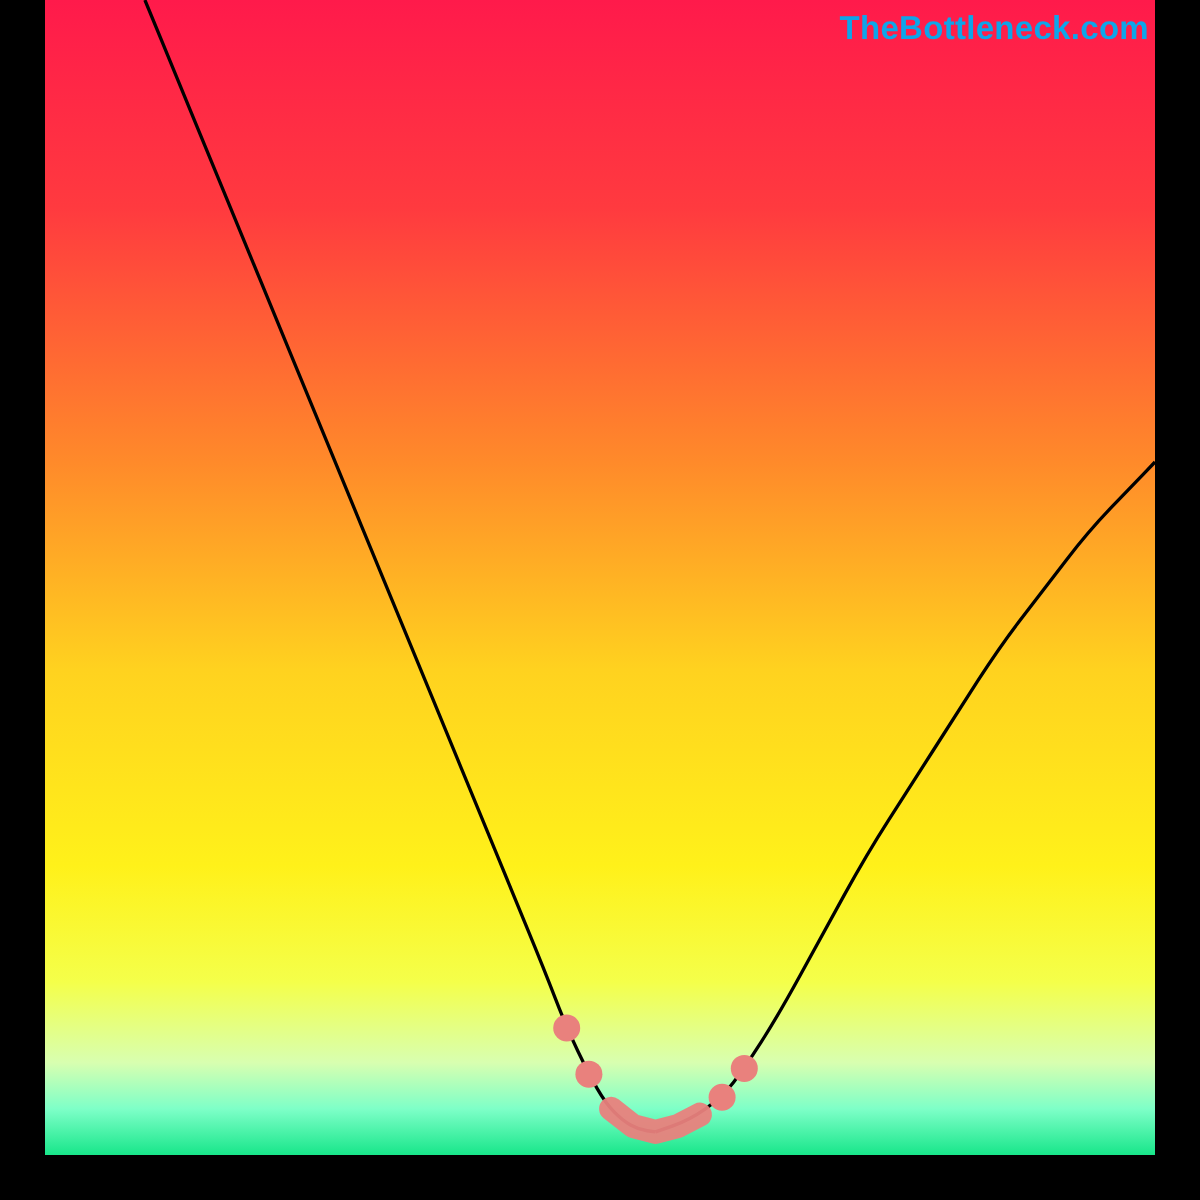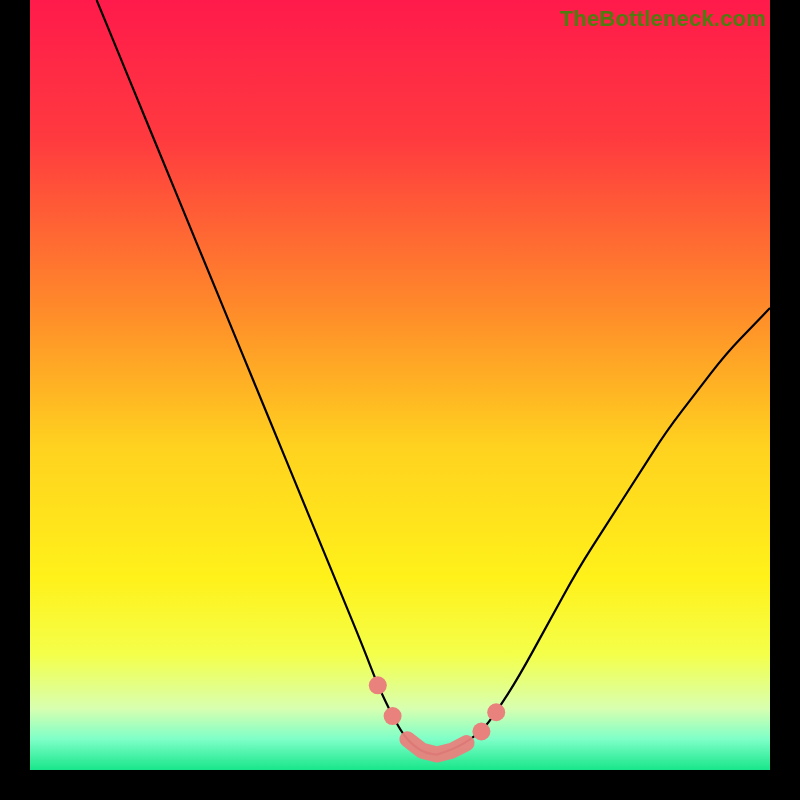--- a/index.html
+++ b/index.html
@@ -25,21 +25,21 @@
     width: 740px;
     height: 770px;
   }
   .watermark {
     position: absolute;
     top: 6px;
     right: 34px;
     font-family: Arial, Helvetica, sans-serif;
     font-size: 22px;
     font-weight: 600;
-    color: #4d7c0f;
+    color: #0ea5e9;
     letter-spacing: 0.2px;
   }
   svg {
     display: block;
   }
 </style>
 </head>
 <body>
 
 <div class="frame">

